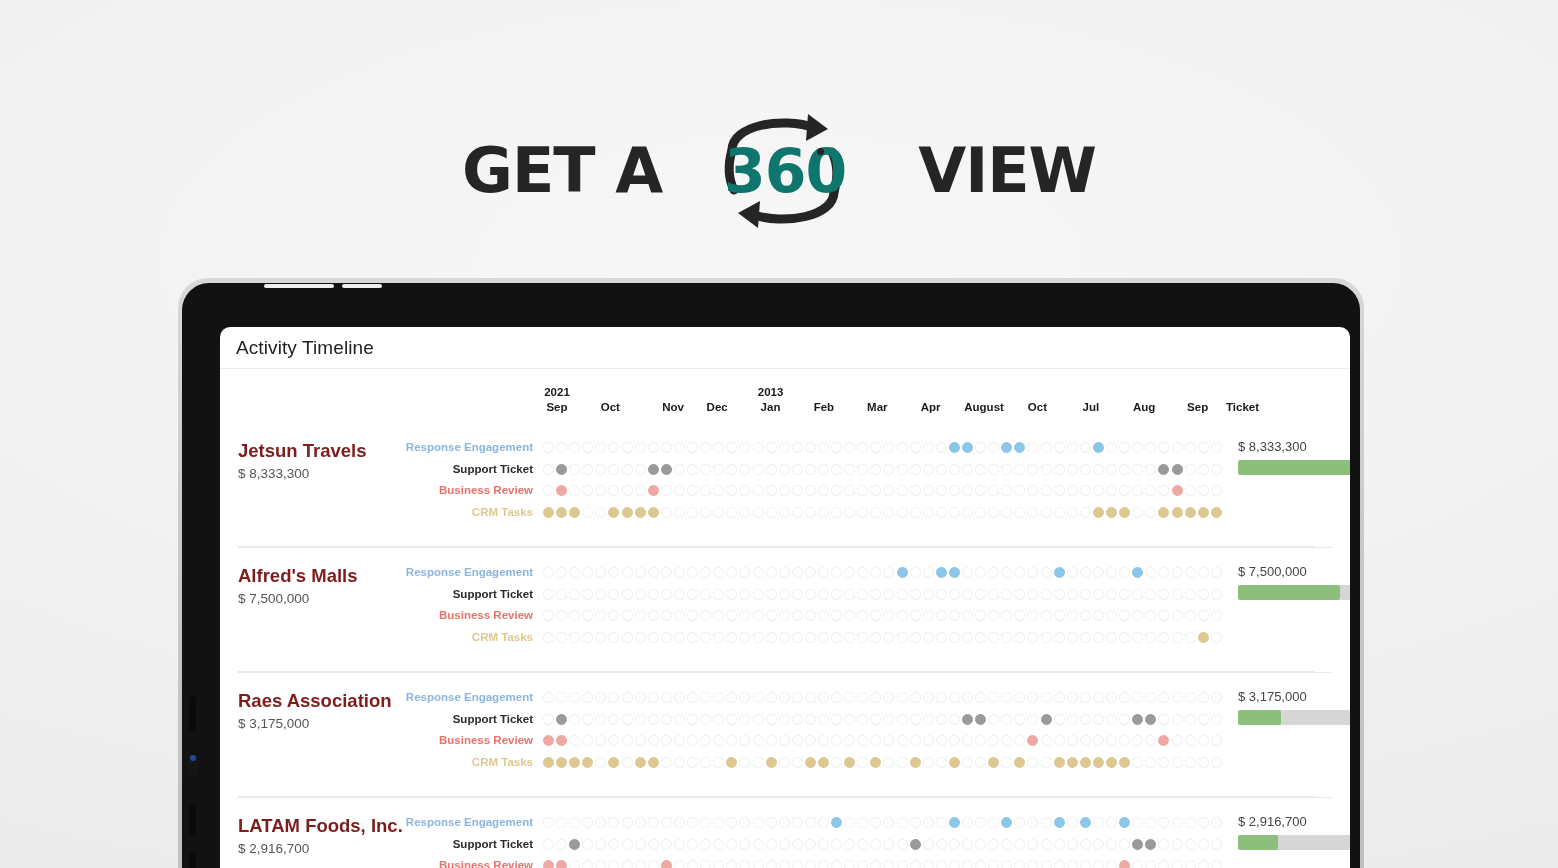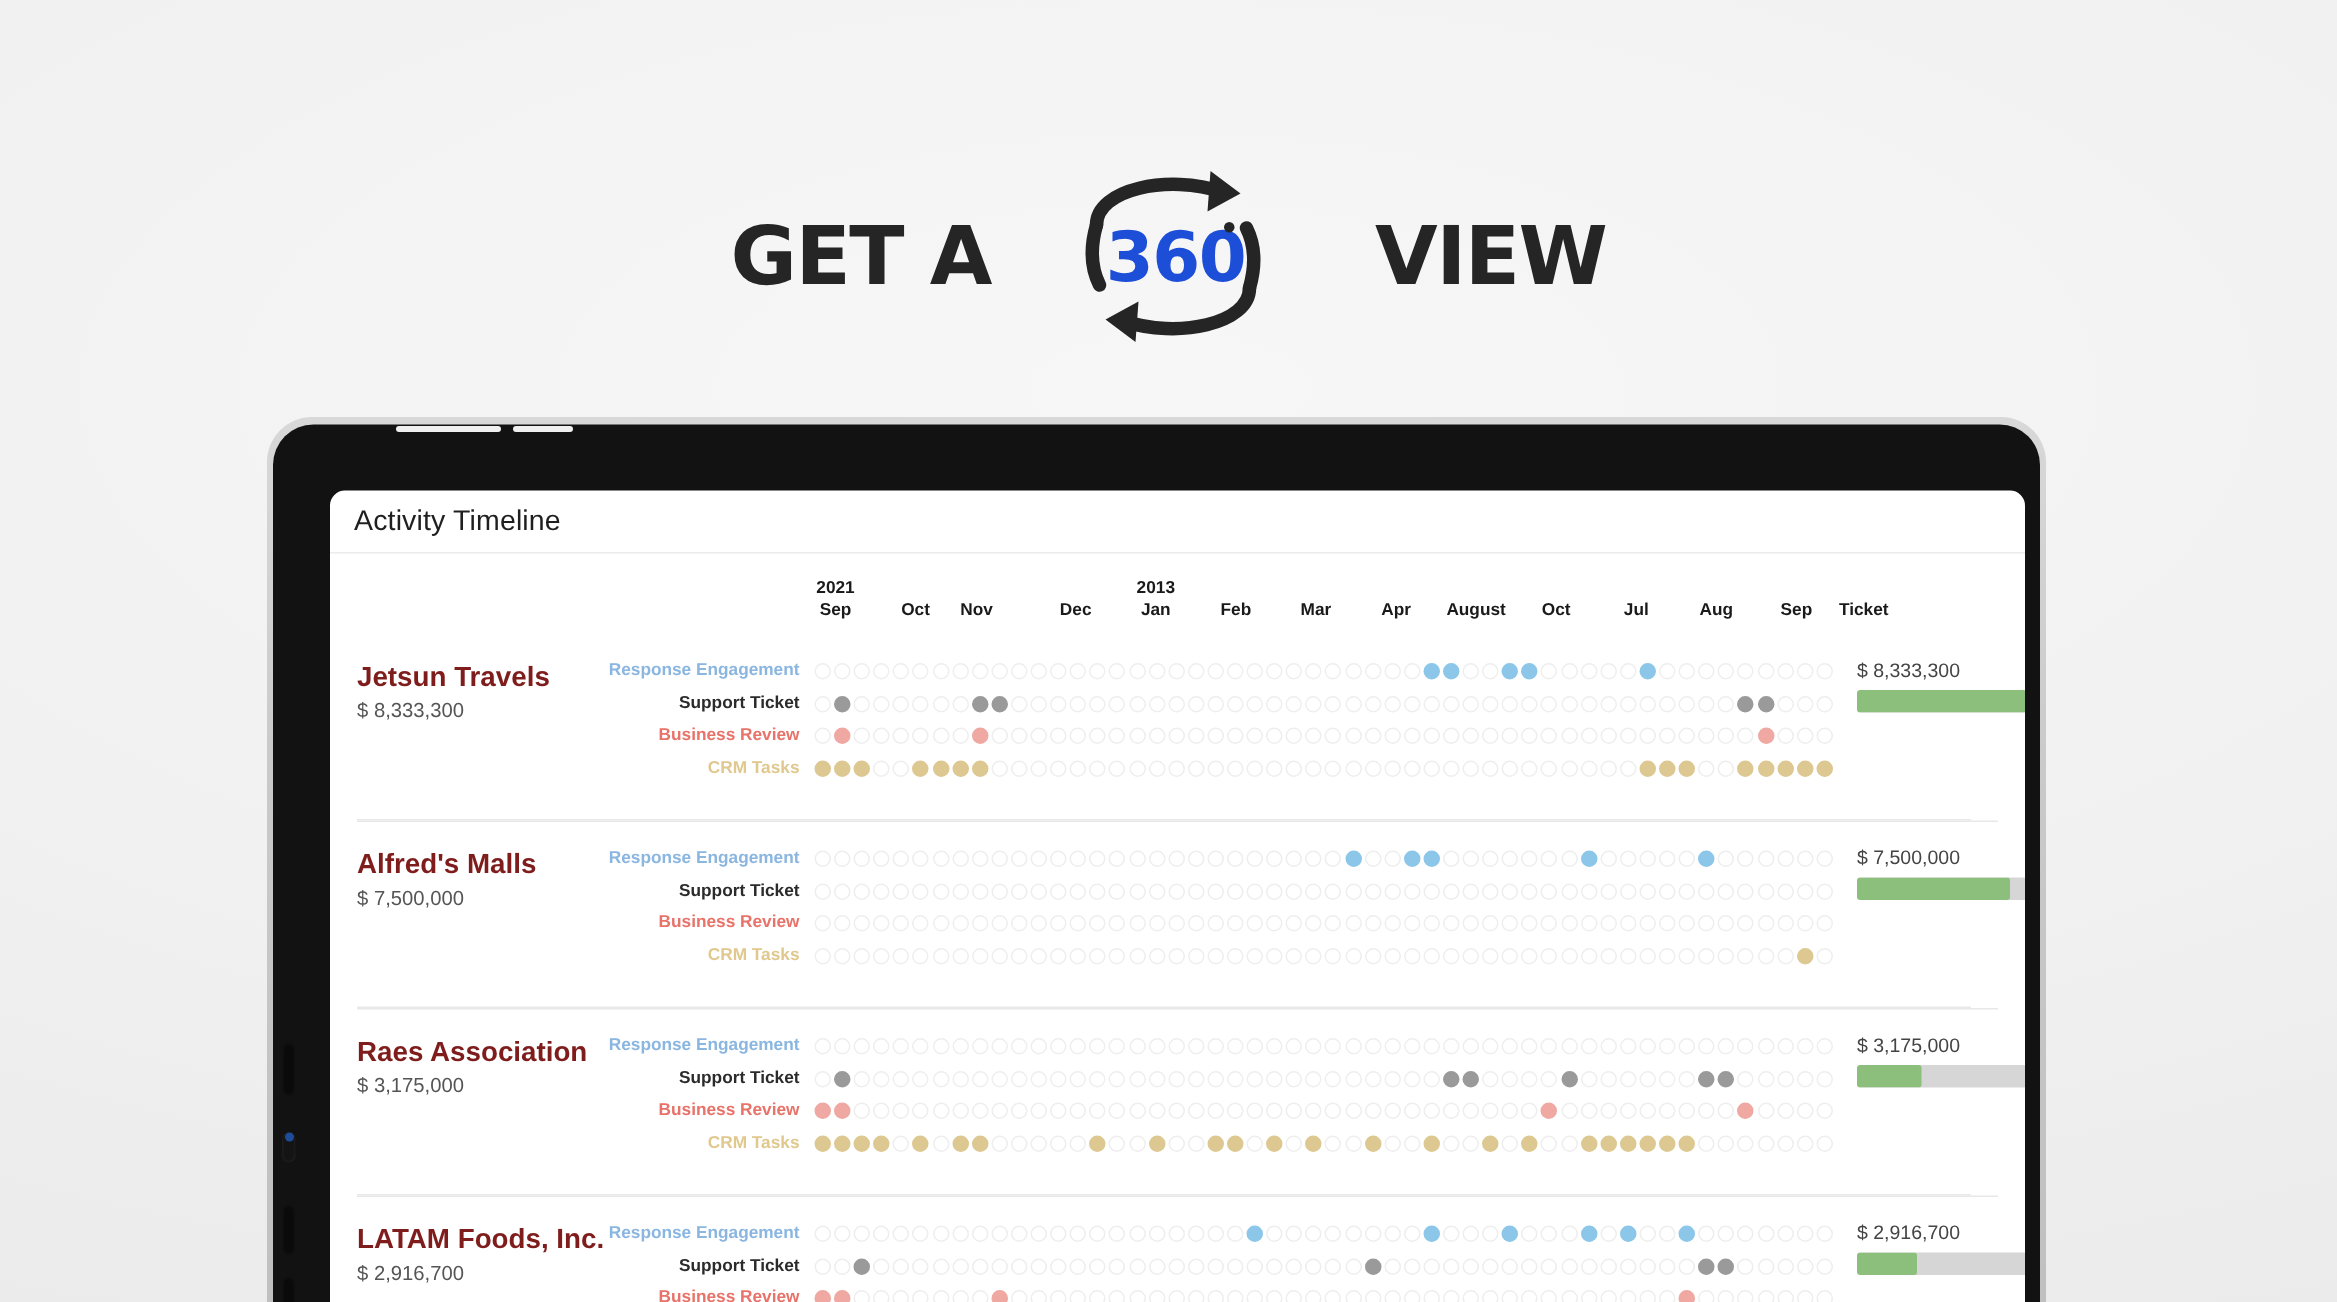--- a/index.html
+++ b/index.html
@@ -28,21 +28,21 @@
     left: 0;
     width: 100%;
     display: flex;
     align-items: center;
     justify-content: center;
     gap: 0px;
   }
   .headline-word {
     font-family: "DejaVu Sans", sans-serif;
     font-weight: bold;
-    font-size: 54px;
+    font-size: 62px;
     letter-spacing: -1px;
     color: #252525;
     line-height: 1;
   }
   .headline-word.left { margin-right: 26px; }
   .headline-word.right { margin-left: 40px; }
 
   .circle360 {
     position: relative;
     width: 190px;
@@ -52,22 +52,22 @@
   .circle360 svg { position: absolute; inset: 0; }
   .num360 {
     position: absolute;
     left: 0; top: 0;
     width: 190px; height: 126px;
     display: flex;
     align-items: center;
     justify-content: center;
     font-family: "DejaVu Sans", sans-serif;
     font-weight: bold;
-    font-size: 46px;
-    color: #1d4ed8;
+    font-size: 60px;
+    color: #0f766e;
     letter-spacing: -1px;
     padding-left: 4px;
   }
   .deg {
     position: absolute;
     left: 129px;
     top: 40px;
     width: 7px; height: 7px;
     border-radius: 50%;
     background: #252525;
@@ -332,21 +332,21 @@
       <div class="app-header">
         <span class="app-title">Activity Timeline</span>
       </div>
 
       <div class="inner-pad">
 
         <div class="table-head">
           <div class="months" id="months-container">
               <div class="month" style="left: 0px;"><span class="yr">2021</span><span>Sep</span></div>
               <div class="month" style="left: 53.3846px;"><span class="yr hidden">0000</span><span>Oct</span></div>
-              <div class="month" style="left: 94px;"><span class="yr hidden">0000</span><span>Nov</span></div>
+              <div class="month" style="left: 116px;"><span class="yr hidden">0000</span><span>Nov</span></div>
               <div class="month" style="left: 160.154px;"><span class="yr hidden">0000</span><span>Dec</span></div>
               <div class="month" style="left: 213.538px;"><span class="yr">2013</span><span>Jan</span></div>
               <div class="month" style="left: 266.923px;"><span class="yr hidden">0000</span><span>Feb</span></div>
               <div class="month" style="left: 320.308px;"><span class="yr hidden">0000</span><span>Mar</span></div>
               <div class="month" style="left: 373.692px;"><span class="yr hidden">0000</span><span>Apr</span></div>
               <div class="month" style="left: 427.077px;"><span class="yr hidden">0000</span><span>August</span></div>
               <div class="month" style="left: 480.462px;"><span class="yr hidden">0000</span><span>Oct</span></div>
               <div class="month" style="left: 533.846px;"><span class="yr hidden">0000</span><span>Jul</span></div>
               <div class="month" style="left: 587.231px;"><span class="yr hidden">0000</span><span>Aug</span></div>
               <div class="month" style="left: 640.615px;"><span class="yr hidden">0000</span><span>Sep</span></div>

